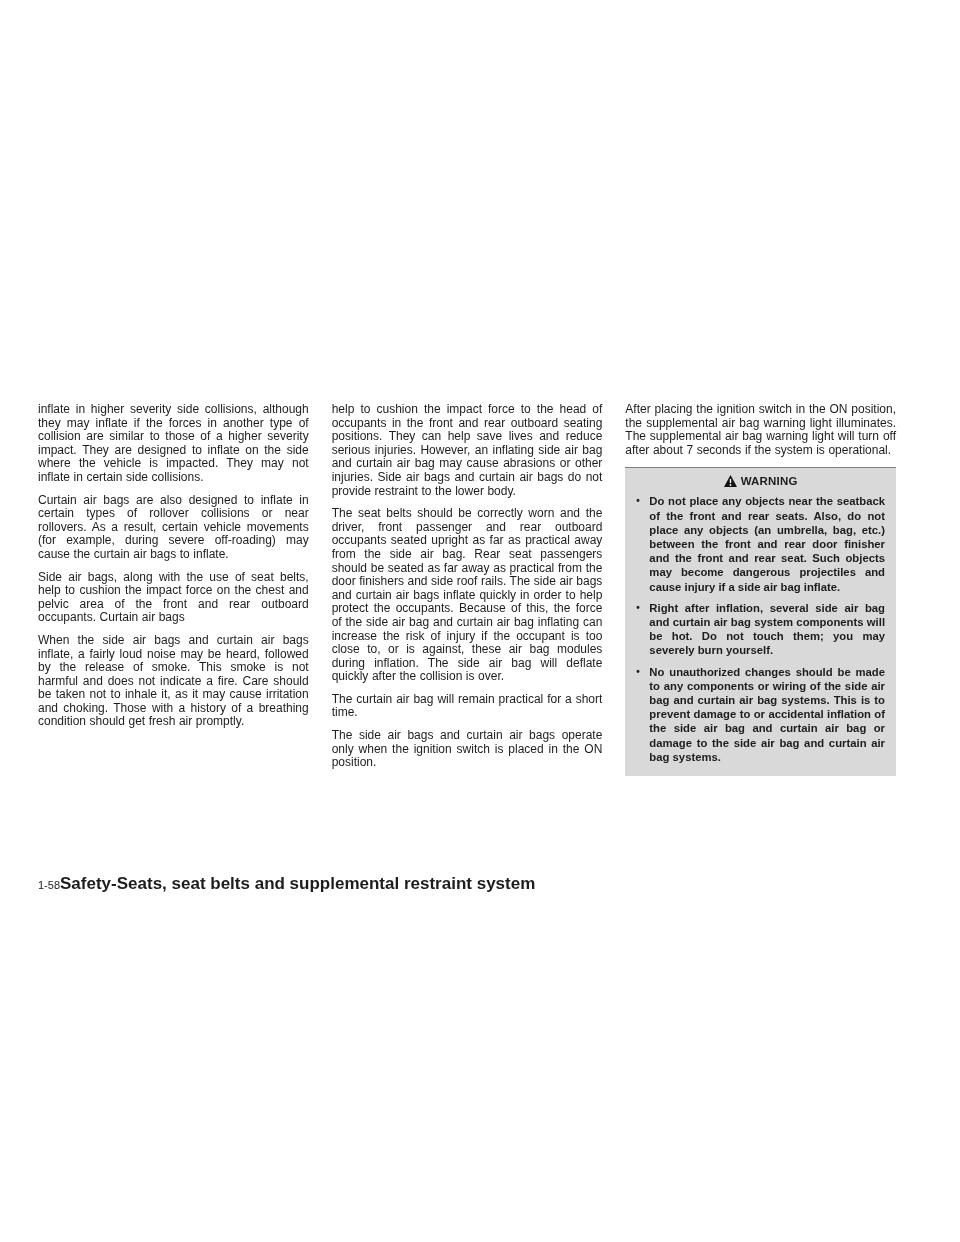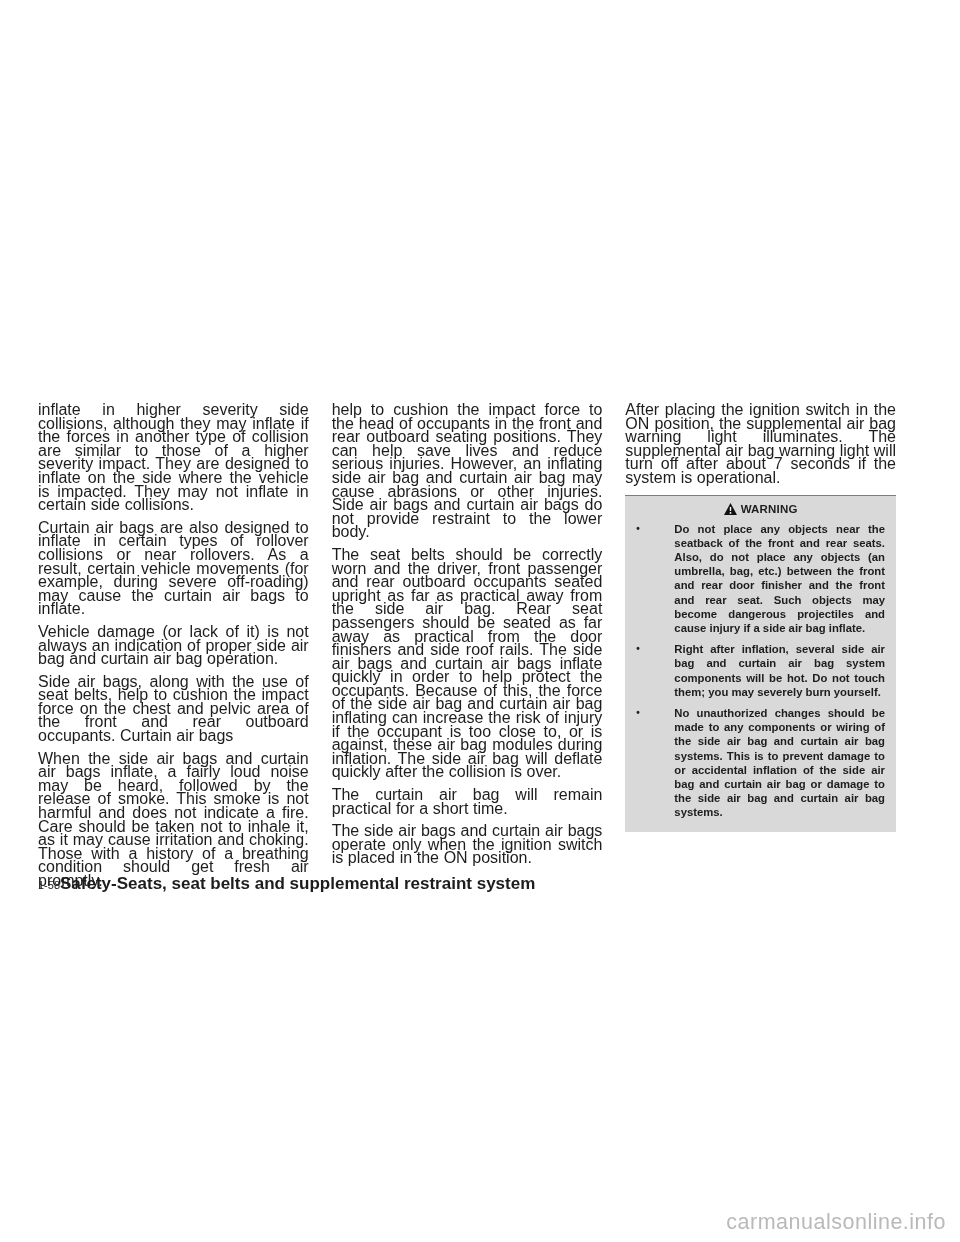--- a/index.html
+++ b/index.html
@@ -16,21 +16,21 @@
   .content {
     position: absolute;
     left: 38px;
     top: 403px;
     width: 858px;
     display: flex;
     gap: 23px;
   }
   .col { flex: 1 1 0; min-width: 0; }
   .col p {
-    font-size: 16px;
+    font-size: 12px;
     line-height: 13.6px;
     text-align: justify;
     margin: 0 0 9px 0;
     color: var(--text, #1d1d1d);
     word-spacing: 0.2px;
   }
   .col p.bold { font-weight: normal; }
   .warning-box {
     background: var(--warning-bg, #d9d9d9);
     border-top: 1px solid #7d7d7d;
@@ -57,21 +57,21 @@
     line-height: 14.2px;
     margin-bottom: 7px;
   }
   .warning-bullet:last-child { margin-bottom: 0; }
   .bullet-marker {
     flex: 0 0 13px;
     width: 13px;
     font-size: 10px;
     line-height: 14.2px;
   }
-  .bullet-text { flex: 1 1 auto; text-align: justify; min-width: 0; margin-left: 25px; }
+  .bullet-text { flex: 1 1 auto; text-align: justify; min-width: 0; }
   .footer {
     position: absolute;
     left: 38px;
     top: 874px;
     display: flex;
     align-items: baseline;
   }
   .page-number { font-size: 11px; color: var(--text, #1d1d1d); }
   .section-title { font-size: 17px; font-weight: bold; color: var(--text, #1d1d1d); }
   .watermark {
@@ -87,21 +87,20 @@
 </head>
 <body>
 
 <div class="page">
 
   <main class="content">
 
     <section class="col">
       <p>inflate in higher severity side collisions, although they may inflate if the forces in another type of collision are similar to those of a higher severity impact. They are designed to inflate on the side where the vehicle is impacted. They may not inflate in certain side collisions.</p>
       <p>Curtain air bags are also designed to inflate in certain types of rollover collisions or near rollovers. As a result, certain vehicle movements (for example, during severe off-roading) may cause the curtain air bags to inflate.</p>
-      <p>Vehicle damage (or lack of it) is not always an indication of proper side air bag and curtain air bag operation.</p>
       <p>Side air bags, along with the use of seat belts, help to cushion the impact force on the chest and pelvic area of the front and rear outboard occupants. Curtain air bags</p>
       <p>When the side air bags and curtain air bags inflate, a fairly loud noise may be heard, followed by the release of smoke. This smoke is not harmful and does not indicate a fire. Care should be taken not to inhale it, as it may cause irritation and choking. Those with a history of a breathing condition should get fresh air promptly.</p>
     </section>
 
     <section class="col">
       <p>help to cushion the impact force to the head of occupants in the front and rear outboard seating positions. They can help save lives and reduce serious injuries. However, an inflating side air bag and curtain air bag may cause abrasions or other injuries. Side air bags and curtain air bags do not provide restraint to the lower body.</p>
       <p>The seat belts should be correctly worn and the driver, front passenger and rear outboard occupants seated upright as far as practical away from the side air bag. Rear seat passengers should be seated as far away as practical from the door finishers and side roof rails. The side air bags and curtain air bags inflate quickly in order to help protect the occupants. Because of this, the force of the side air bag and curtain air bag inflating can increase the risk of injury if the occupant is too close to, or is against, these air bag modules during inflation. The side air bag will deflate quickly after the collision is over.</p>
       <p>The curtain air bag will remain practical for a short time.</p>
       <p class="bold">The side air bags and curtain air bags operate only when the ignition switch is placed in the ON position.</p>
     </section>
@@ -138,15 +137,14 @@
       </aside>
     </section>
 
   </main>
 
   <footer class="footer">
     <span class="page-number">1-58</span>
     <span class="section-title">Safety-Seats, seat belts and supplemental restraint system</span>
   </footer>
 
-  <div class="watermark">carmanualsonline.info</div>
 
 </div>
 
 </body></html>

